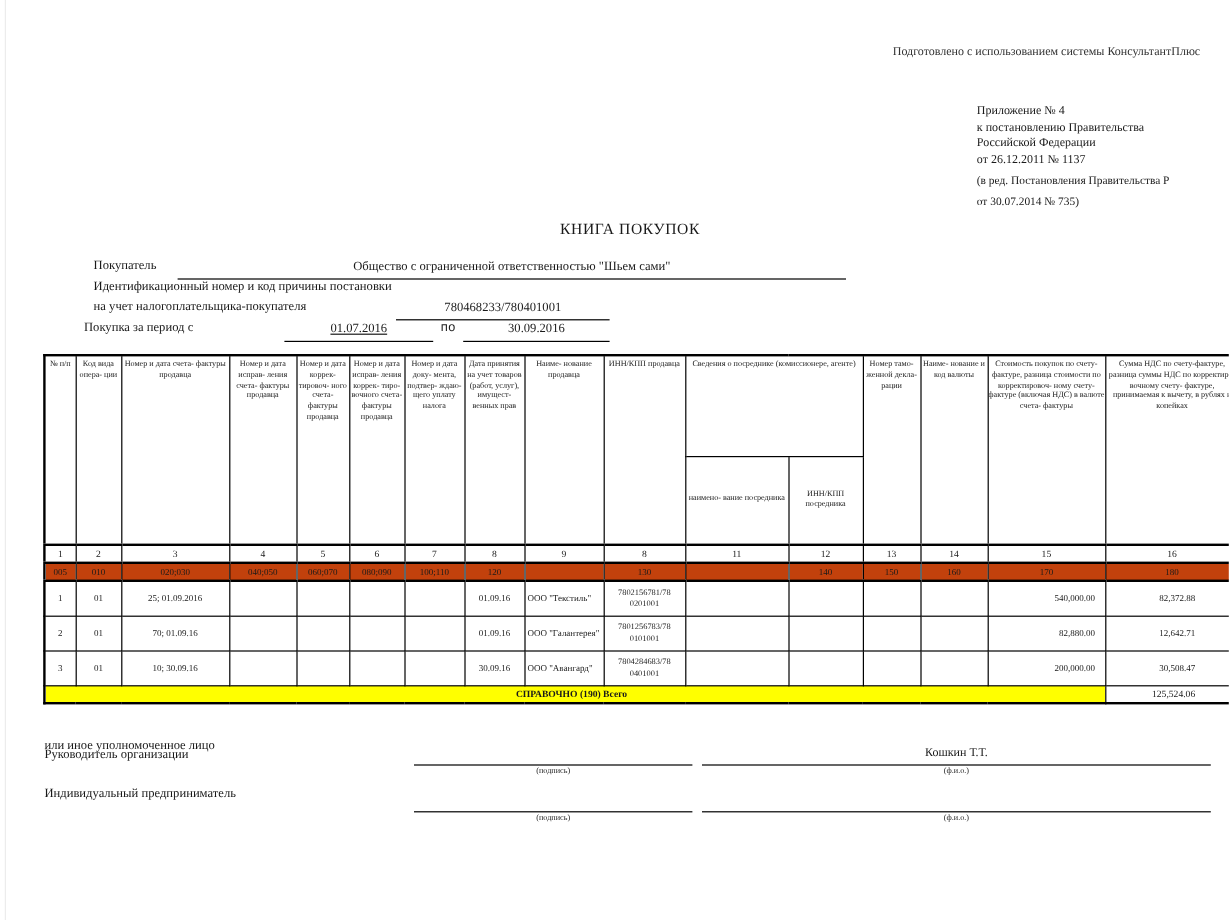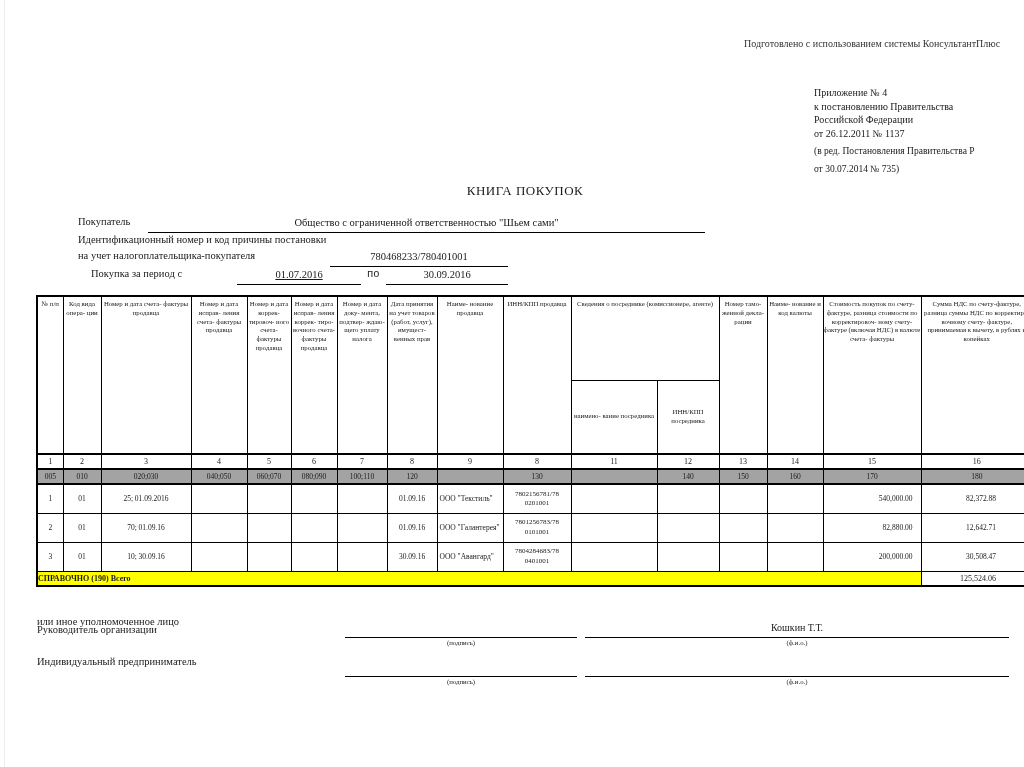--- a/index.html
+++ b/index.html
@@ -28,29 +28,29 @@
     border:1px solid #000;overflow:hidden;
     font-weight:normal;padding:0;
   }
   tr.hrow th{vertical-align:top;padding-top:3px;font-size:6.8px;line-height:1.3;text-align:center;}
   tr.hrow{height:84px;}
   tr.hrow2{height:74px;}
   tr.hrow2 th{vertical-align:middle;font-size:6.8px;line-height:1.3;text-align:center;}
   tr.num-row{height:15px;}
   tr.num-row td{border-top:2px solid #000;text-align:center;font-size:8px;}
   tr.code-row{height:15px;}
-  tr.code-row td{border-top:2px solid #000;border-bottom:2px solid #000;background:#a3a3a3;text-align:center;font-size:7.5px;margin-top:24px;}
+  tr.code-row td{border-top:2px solid #000;border-bottom:2px solid #000;background:#c2410c;text-align:center;font-size:7.5px;margin-top:24px;}
   tr.data-row{height:29px;}
   tr.data-row td{text-align:center;font-size:7.5px;line-height:1.3;vertical-align:middle;}
   tr.data-row td:nth-child(9){text-align:left;padding-left:2px;}
   tr.data-row td:nth-child(10){font-size:7px;}
   tr.data-row td:nth-child(15){text-align:right;padding-right:8px;padding-left:36px;}
   tr.data-row td:nth-child(16){text-align:right;padding-right:36px;}
   tr.total-row{height:15px;}
-  tr.total-row td.t-label{background:#ffff00;text-align:left;padding-right:6px;font-size:8px;font-weight:bold;}
+  tr.total-row td.t-label{background:#ffff00;text-align:center;padding-right:6px;font-size:8px;font-weight:bold;}
   tr.total-row td.t-value{text-align:right;padding-right:36px;font-size:8px;}
 
   
   .f-lbl{position:absolute;font-size:10.5px;white-space:nowrap;}
   .f-line{position:absolute;border-bottom:1.4px solid #000;text-align:center;font-size:10px;}
   .f-sub{position:absolute;text-align:center;font-size:6.8px;color:#222;}
 </style>
 </head>
 <body>
 
@@ -69,21 +69,21 @@
 
 <div class="doc-title">КНИГА ПОКУПОК</div>
 
 <span class="lbl" style="left:78px;top:216px;">Покупатель</span>
 <div class="uline" style="left:148px;top:214px;width:557px;height:18px;line-height:18px;">Общество с ограниченной ответственностью "Шьем сами"</div>
 
 <span class="lbl" style="left:78px;top:234px;">Идентификационный номер и код причины постановки</span>
 <span class="lbl" style="left:78px;top:250px;">на учет налогоплательщика-покупателя</span>
 <div class="uline" style="left:330px;top:248px;width:178px;height:18px;line-height:18px;">780468233/780401001</div>
 
-<span class="lbl" style="left:91px;top:268px;">Покупка за период с</span>
+<span class="lbl" style="left:70px;top:268px;">Покупка за период с</span>
 <div class="uline" style="left:237px;top:266px;width:124px;height:18px;line-height:18px;text-decoration:underline;">01.07.2016</div>
 <span class="lbl" style="left:367px;top:268px;font-family:Liberation Mono, monospace;">по</span>
 <div class="uline" style="left:386px;top:266px;width:122px;height:18px;line-height:18px;">30.09.2016</div>
 
 <table class="book">
   <colgroup>
     <col style="width:26px">
       <col style="width:38px">
       <col style="width:90px">
       <col style="width:56px">

